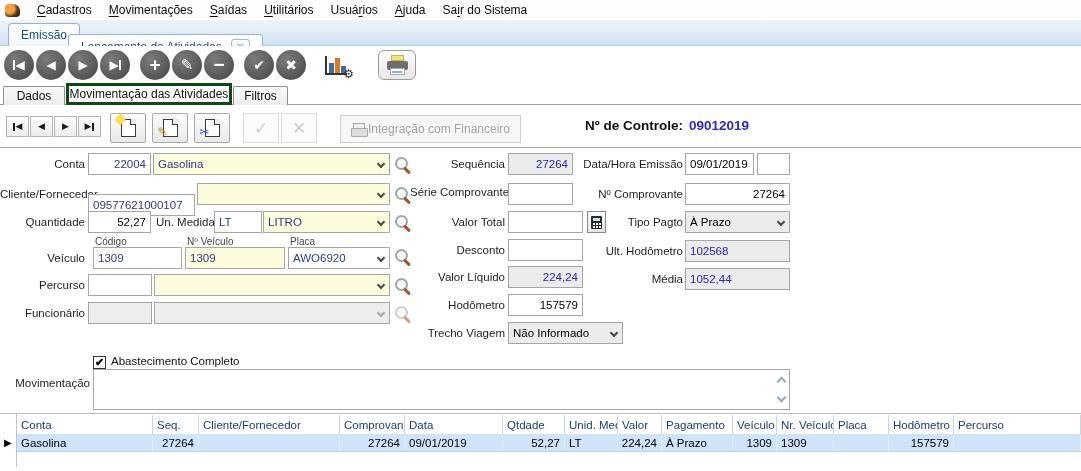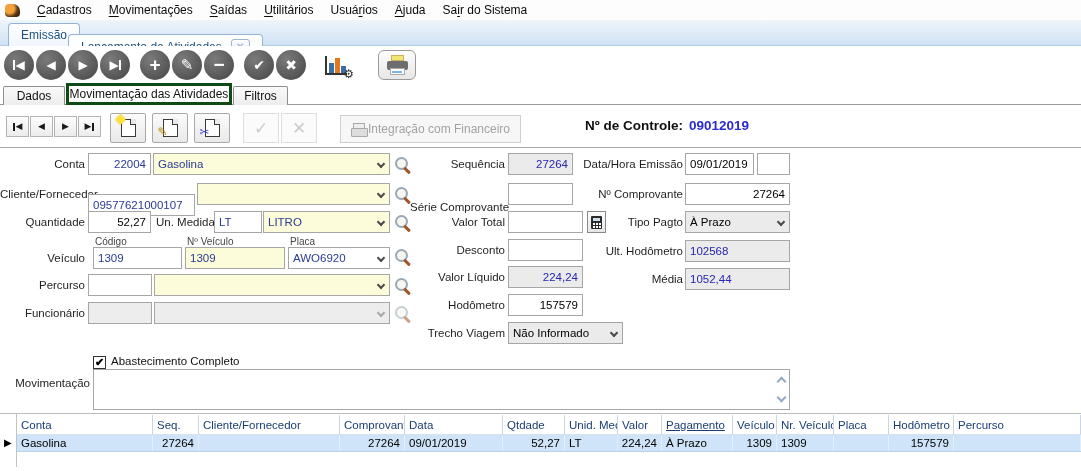--- a/index.html
+++ b/index.html
@@ -323,21 +323,21 @@
   <div class="fld disabledf" style="left:88px;top:302px;width:64px;"></div>
   <div class="fld disabledf combo" style="left:154px;top:302px;width:236px;">
       <span></span>
       <span class="arrow lite"></span>
     </div>
   <span class="mag dim" style="left:394px;top:305px;"></span>
 
   <span class="lbl" style="left:420px;width:85px;top:153px;">Sequência</span>
   <div class="fld grayf right bluev" style="left:508px;top:153px;width:65px;">27264</div>
 
-  <span class="lbl" style="left:410px;width:95px;top:196px;">Série Comprovante</span>
+  <span class="lbl" style="left:410px;width:95px;top:181px;">Série Comprovante</span>
   <div class="fld" style="left:508px;top:183px;width:65px;"></div>
 
   <span class="lbl" style="left:420px;width:85px;top:211px;">Valor Total</span>
   <div class="fld" style="left:508px;top:211px;width:75px;"></div>
   <div class="calc-btn">
       <span class="calc-icon"></span>
     </div>
 
   <span class="lbl" style="left:420px;width:85px;top:239px;">Desconto</span>
   <div class="fld" style="left:508px;top:239px;width:75px;"></div>
@@ -388,21 +388,21 @@
   <span class="row-marker">▶</span>
   <div class="grid-header">
       <div class="gcell" style="width: 136px;">Conta</div>
       <div class="gcell" style="width: 46px;">Seq.</div>
       <div class="gcell" style="width: 141px;">Cliente/Fornecedor</div>
       <div class="gcell" style="width: 65px;">Comprovante</div>
       <div class="gcell" style="width: 98px;">Data</div>
       <div class="gcell" style="width: 62px;">Qtdade</div>
       <div class="gcell" style="width: 53px;">Unid. Med.</div>
       <div class="gcell" style="width: 44px;">Valor</div>
-      <div class="gcell" style="width: 71px; text-decoration: underline;">Pagamento</div>
+      <div class="gcell" style="width: 71px;">Pagamento</div>
       <div class="gcell" style="width: 44px;">Veículo</div>
       <div class="gcell" style="width: 57px;">Nr. Veículo</div>
       <div class="gcell" style="width: 55px;">Placa</div>
       <div class="gcell" style="width: 65px;">Hodômetro</div>
       <div class="gcell" style="width: 127px;">Percurso</div>
     </div>
   <div class="grid-row">
       <div class="gcell" style="width: 136px;">Gasolina</div>
       <div class="gcell r" style="width: 46px;">27264</div>
       <div class="gcell" style="width: 141px;"></div>

